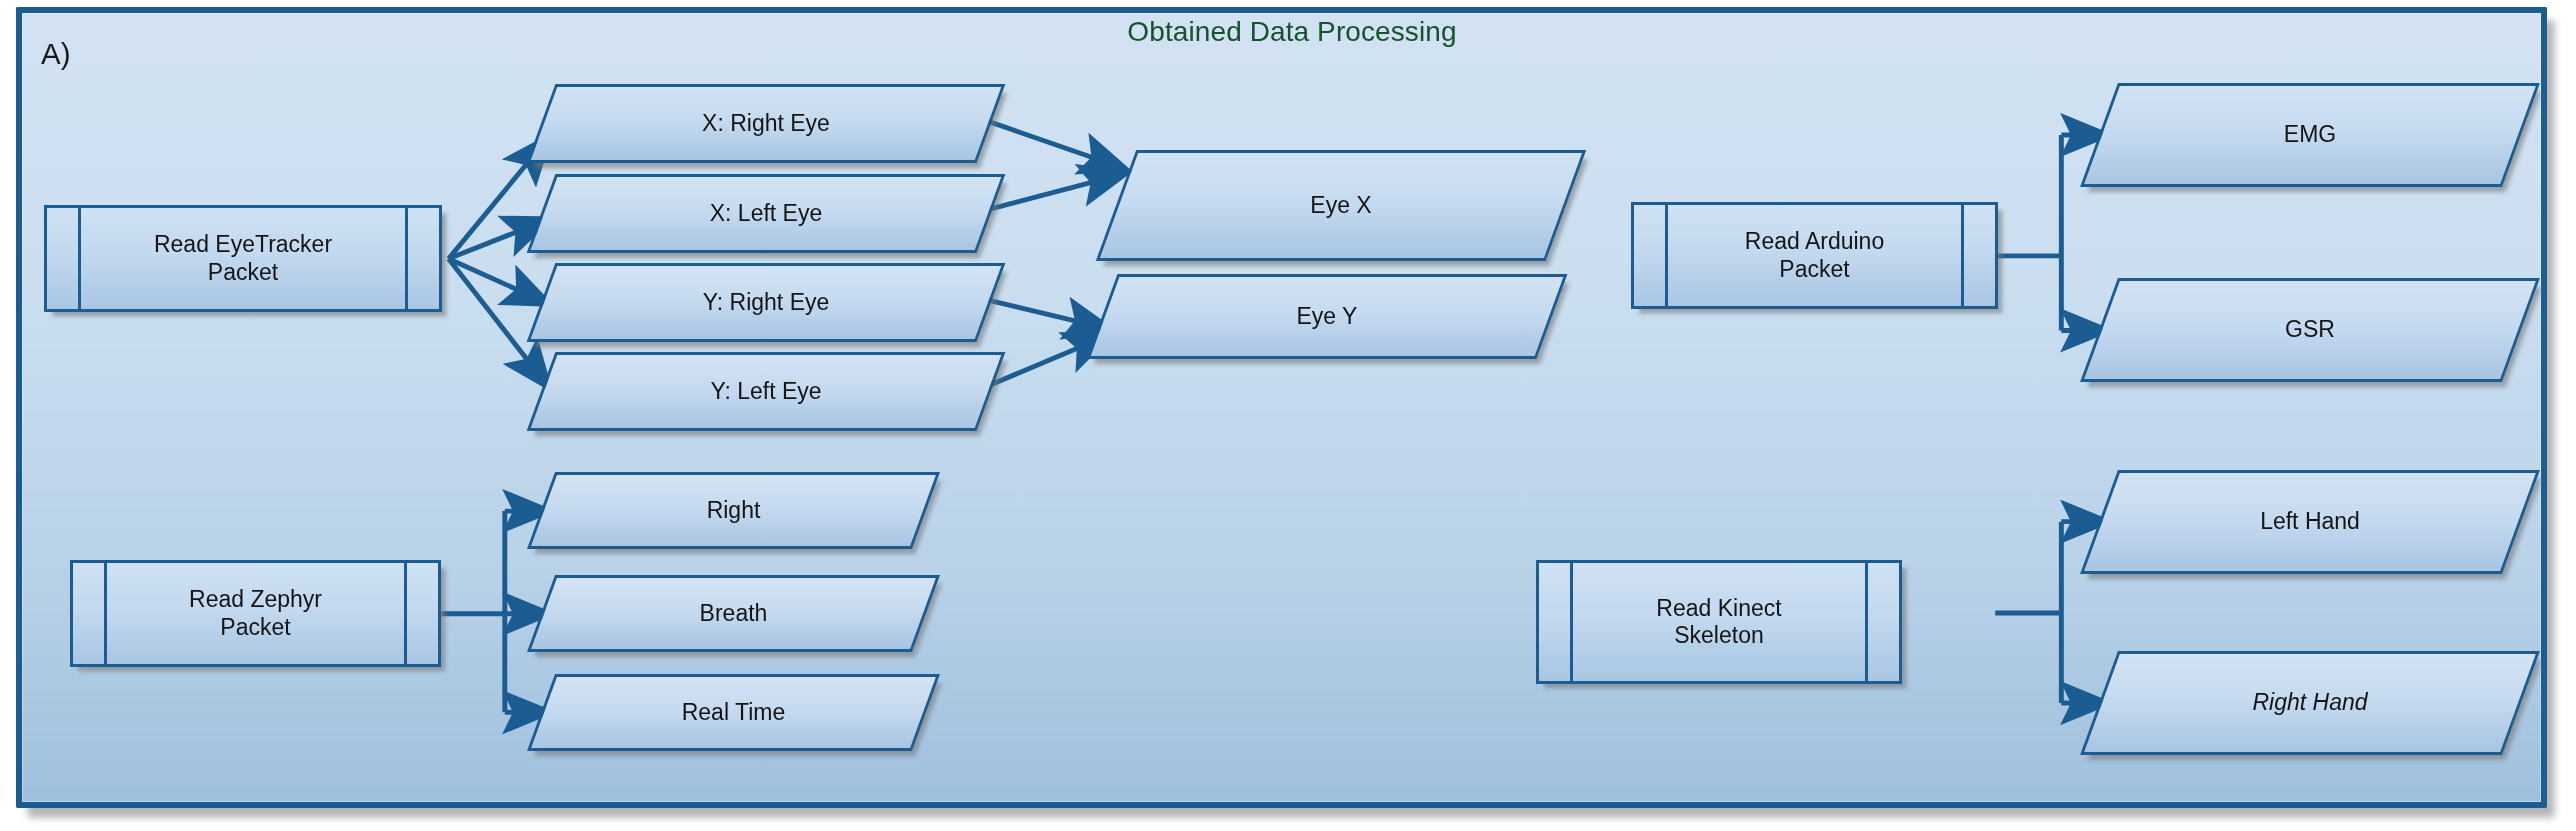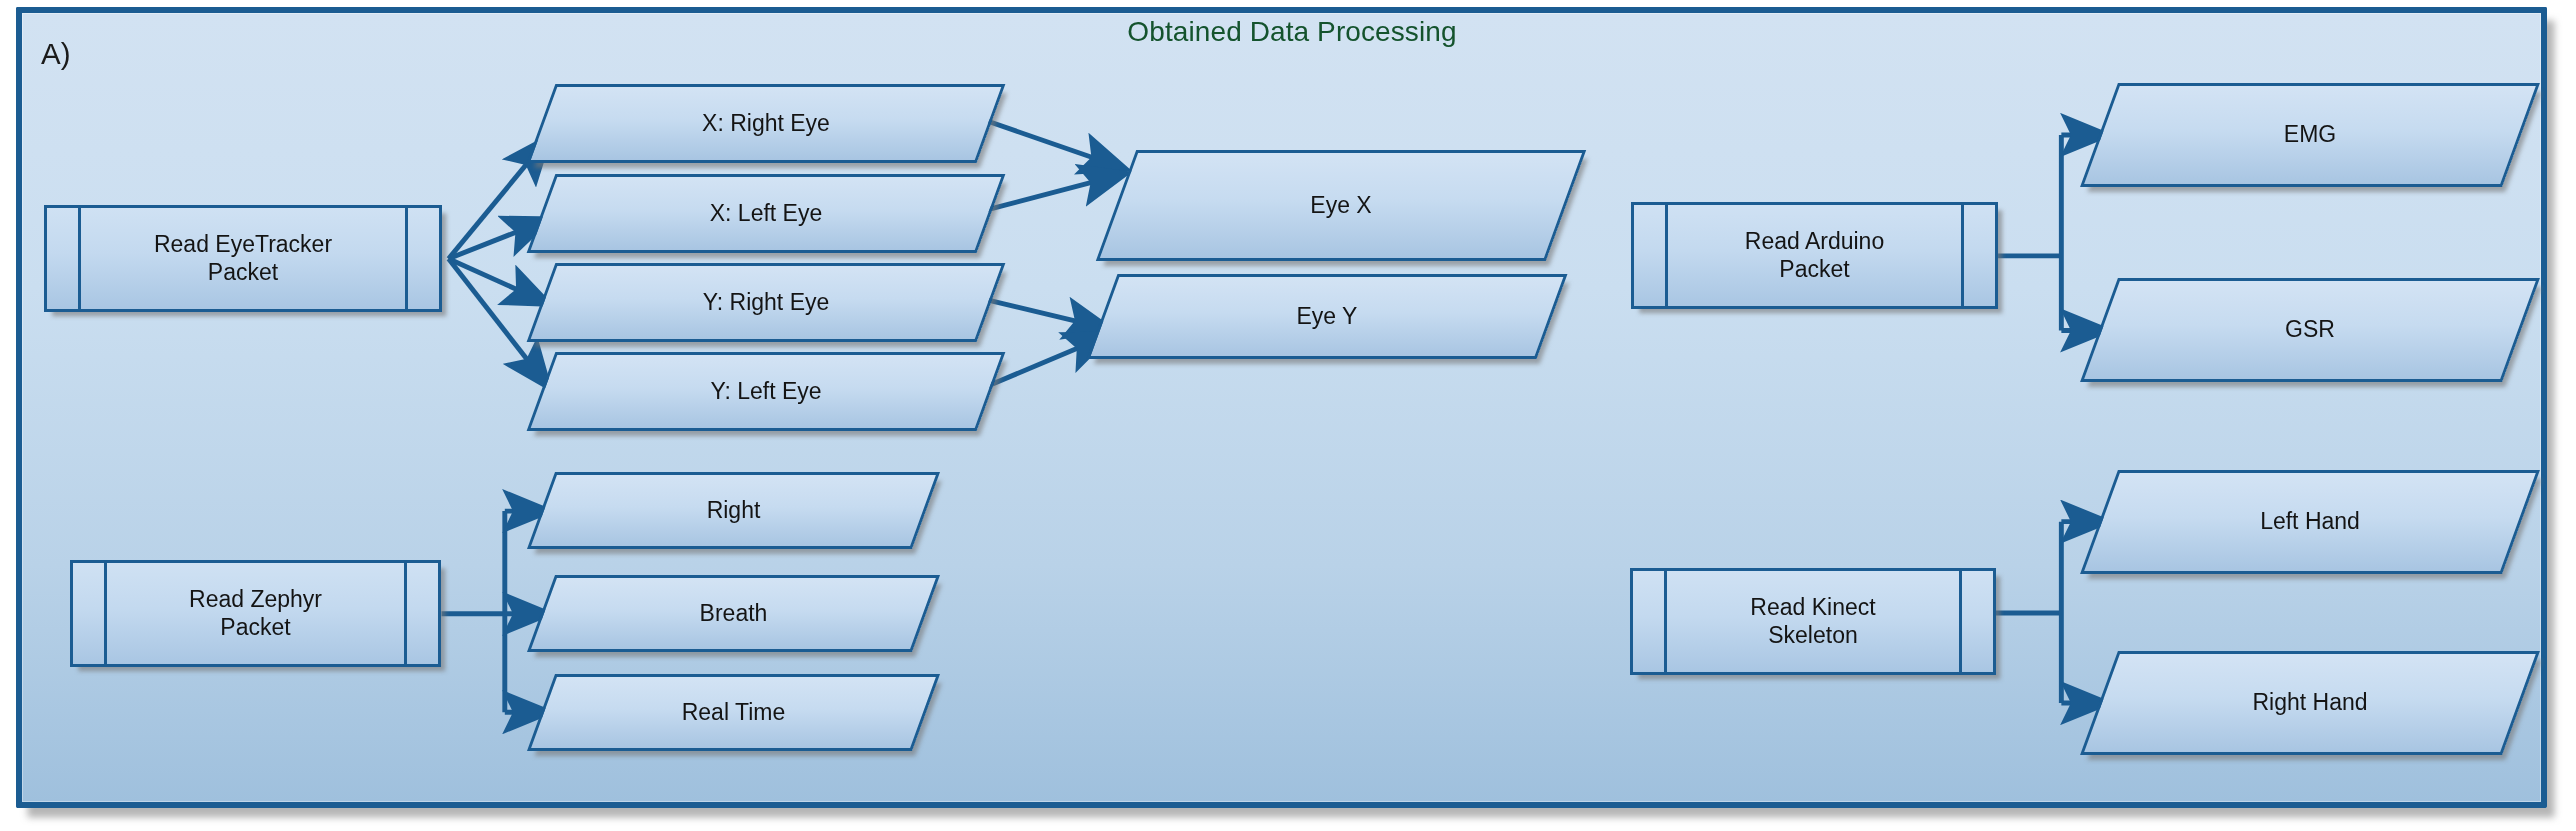--- a/index.html
+++ b/index.html
@@ -251,30 +251,30 @@
   <div class="node para" style="left:541px; top:575px; width:385px; height:77px;">
     <span class="para-skin"></span>
     <span class="para-label">Breath</span>
   </div>
 
   <div class="node para" style="left:541px; top:674px; width:385px; height:77px;">
     <span class="para-skin"></span>
     <span class="para-label">Real Time</span>
   </div>
 
-  <div class="node proc" style="left:1630px; top:560px; width:366px; height:107px;margin-top:8px;">
+  <div class="node proc" style="left:1536px; top:560px; width:366px; height:124px;">
     <span class="bar-l"></span>
     <span class="bar-r"></span>
     <span class="proc-label">Read Kinect<br>Skeleton</span>
   </div>
 
   <div class="node para" style="left:2099px; top:470px; width:422px; height:104px;">
     <span class="para-skin"></span>
     <span class="para-label">Left Hand</span>
   </div>
 
-  <div class="node para" style="left:2099px; top:651px; width:422px; height:104px;">
+  <div class="node para" style="left:2099px; top:651px; width:422px; height:104px;font-style:italic;">
     <span class="para-skin"></span>
     <span class="para-label">Right Hand</span>
   </div>
 
 </div>
 
 
 </body></html>

